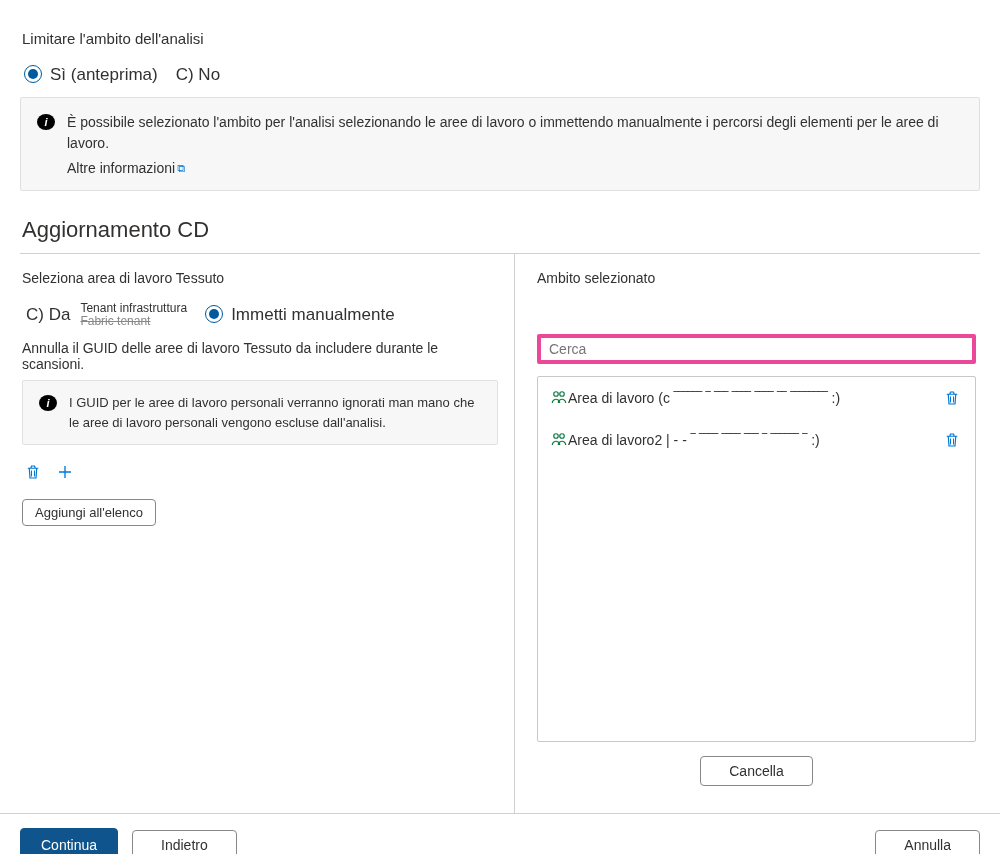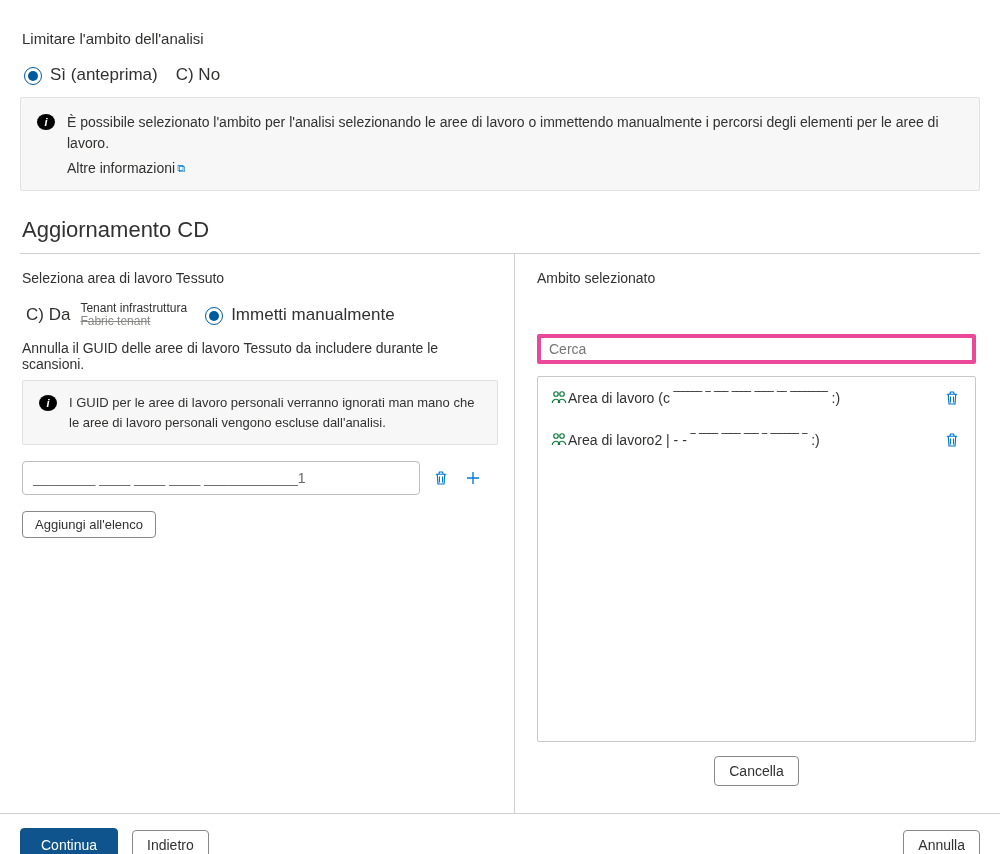--- a/index.html
+++ b/index.html
@@ -18,21 +18,21 @@
     margin: 10px 0 18px 2px;
   }
   .radio-row {
     display: flex;
     align-items: center;
     gap: 18px;
     margin: 0 0 12px 4px;
   }
   .radio {
     display: inline-flex;
-    align-items: flex-end;
+    align-items: flex-start;
     gap: 8px;
     cursor: pointer;
   }
   .radio .dot {
     width: 18px; height: 18px;
     border-radius: 50%;
     border: 1.5px solid #005a9e;
     display: inline-flex;
     align-items: center; justify-content: center;
   }
@@ -141,21 +141,21 @@
     display: inline-flex;
     align-items: center; justify-content: center;
     cursor: pointer;
     color: #0078d4;
   }
   .icon-btn svg { width: 18px; height: 18px; }
   .btn {
     border: 1px solid #8a8886;
     background: #fff;
     border-radius: 4px;
-    padding: 6px 14px;
+    padding: 6px 28px;
     font-size: 14px;
     cursor: pointer;
     color: #323130;
   }
   .btn.primary {
     background: #0f548c;
     border-color: #0f548c;
     color: #fff;
     padding: 8px 20px;
   }
@@ -266,21 +266,20 @@
       <div class="desc">Annulla il GUID delle aree di lavoro Tessuto da includere durante le scansioni.</div>
 
       <div class="info-banner small inner">
         <span class="info-icon">i</span>
         <div class="info-body">
           <div class="line1">I GUID per le aree di lavoro personali verranno ignorati man mano che le aree di lavoro personali vengono escluse dall'analisi.</div>
         </div>
       </div>
 
       <div class="guid-row">
-        <input class="guid-input" value="________ ____ ____ ____ ____________1" style="">
         <span class="icon-btn">
           <svg viewBox="0 0 24 24">
               <path fill="none" stroke="#0078d4" stroke-width="1.6" d="M5 7h14M10 4h4l1 3H9l1-3zM7 7l1 13h8l1-13"></path>
               <path stroke="#0078d4" stroke-width="1.4" d="M10 10v8M14 10v8"></path>
             </svg>
         </span>
         <span class="icon-btn">
           <svg viewBox="0 0 24 24">
               <path stroke="#0078d4" stroke-width="1.8" d="M12 4v16M4 12h16"></path>
             </svg>

